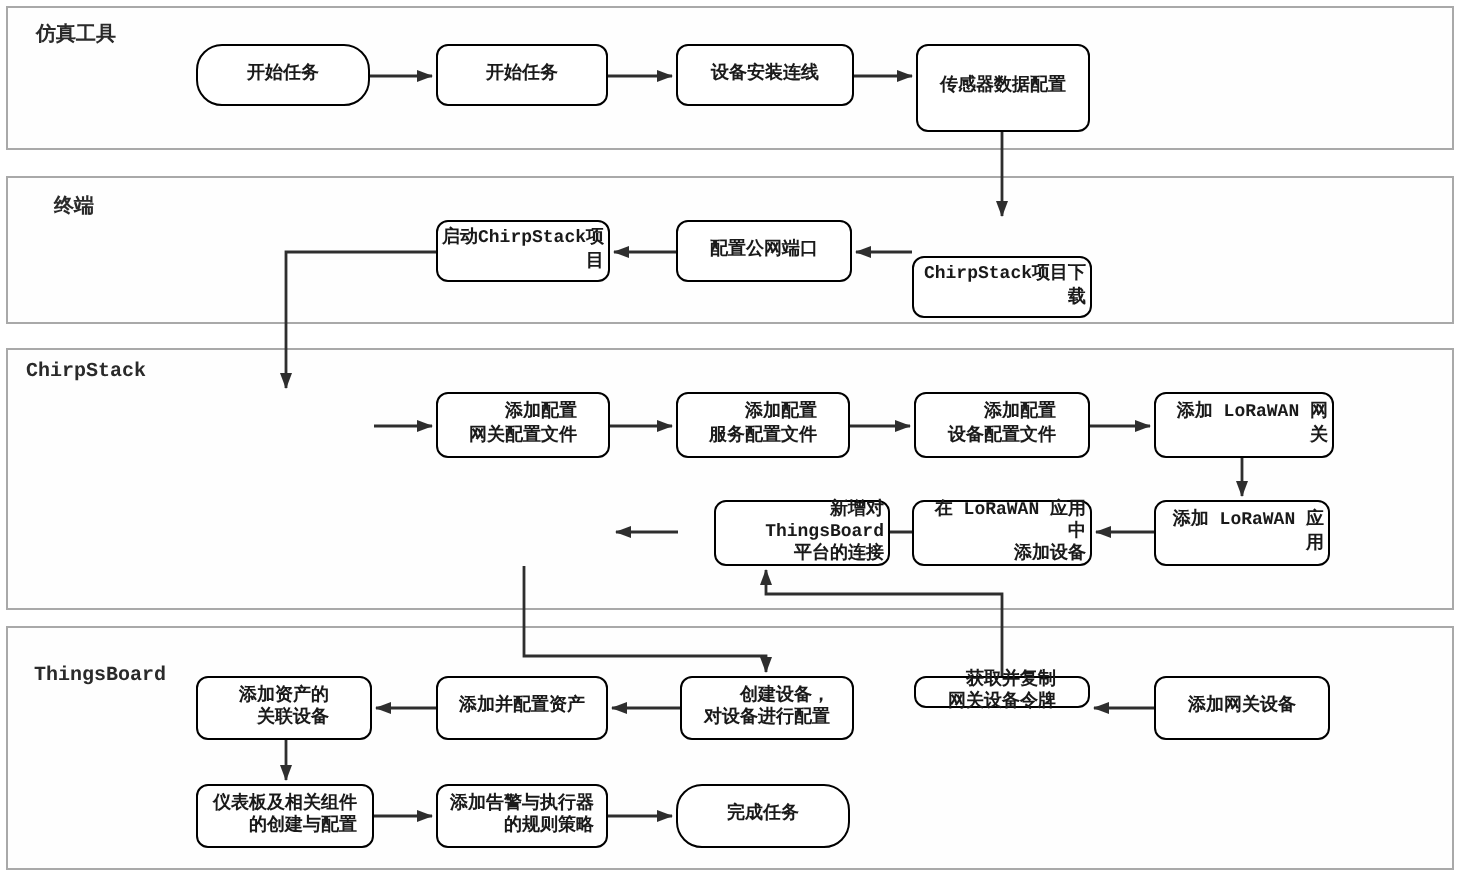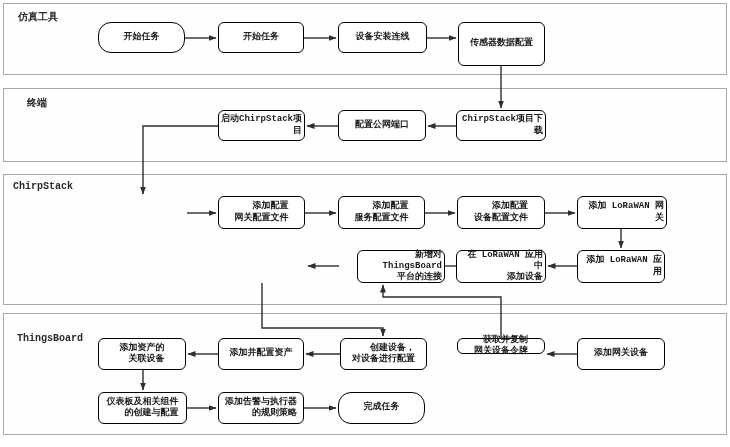--- a/index.html
+++ b/index.html
@@ -72,21 +72,21 @@
       <path d="M187,408 L216,408" marker-end="url(#ah)"></path>
       <path d="M304,408 L336,408" marker-end="url(#ah)"></path>
     </g>
   </svg>
 
   <div class="node terminator" style="left:98px;top:22px;width:87px;height:31px">开始任务</div>
   <div class="node" style="left:218px;top:22px;width:86px;height:31px">开始任务</div>
   <div class="node" style="left:338px;top:22px;width:89px;height:31px">设备安装连线</div>
   <div class="node" style="left:458px;top:22px;width:87px;height:44px">传感器数据配置</div>
 
-  <div class="node" style="left:456px;top:110px;width:90px;height:31px">ChirpStack项目下载</div>
+  <div class="node" style="left:456px;top:128px;width:90px;height:31px">ChirpStack项目下载</div>
   <div class="node" style="left:338px;top:110px;width:88px;height:31px">配置公网端口</div>
   <div class="node" style="left:218px;top:110px;width:87px;height:31px">启动ChirpStack项目</div>
 
   <div class="node" style="left:218px;top:196px;width:87px;height:33px">添加配置
 网关配置文件</div>
   <div class="node" style="left:338px;top:196px;width:87px;height:33px">添加配置
 服务配置文件</div>
   <div class="node" style="left:457px;top:196px;width:88px;height:33px">添加配置
 设备配置文件</div>
   <div class="node" style="left:577px;top:196px;width:90px;height:33px">添加 LoRaWAN 网关</div>

